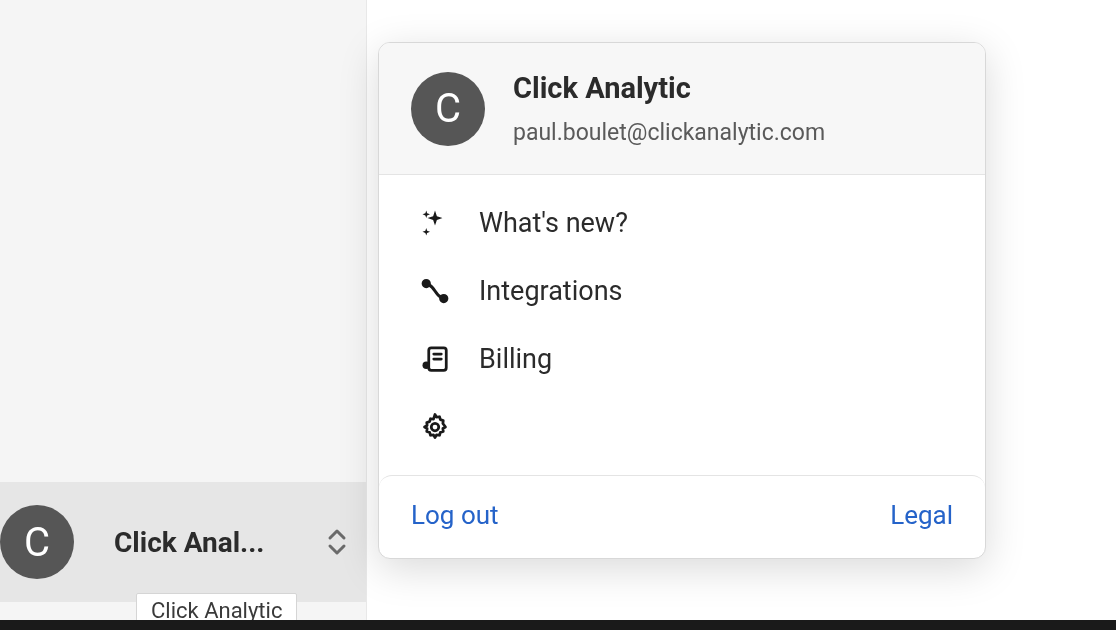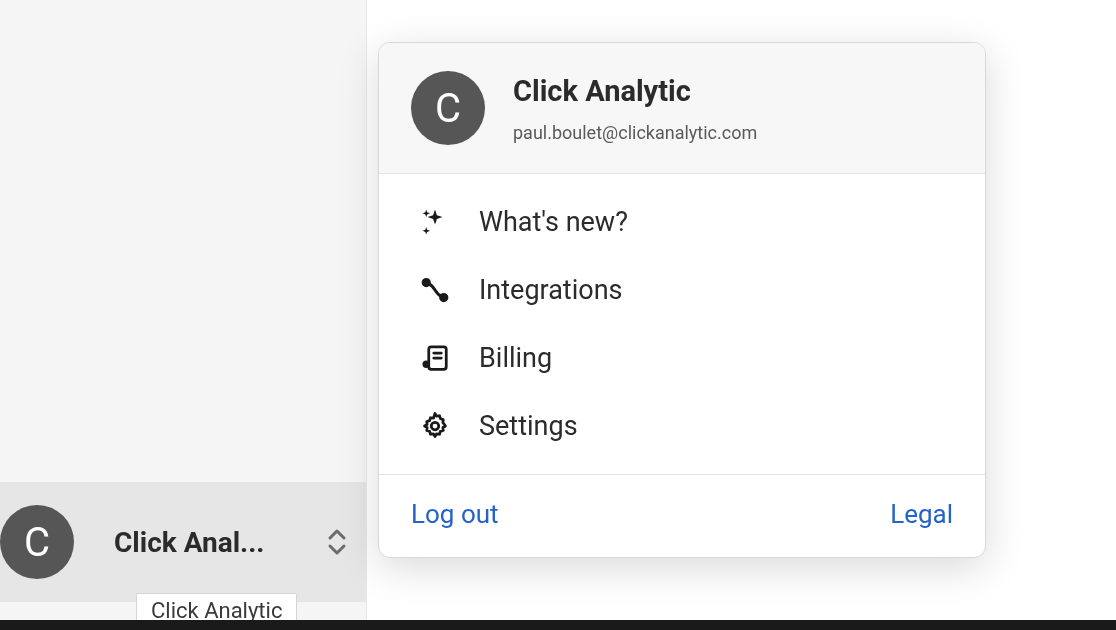--- a/index.html
+++ b/index.html
@@ -120,21 +120,21 @@
     }
     .dropdown-header .account-text {
       margin-left: 28px;
     }
     .dropdown-header .account-name {
       font-size: 29px;
       font-weight: 700;
       color: #2b2b2b;
     }
     .dropdown-header .account-email {
-      font-size: 18px;
+      font-size: 23px;
       color: #5a5a5a;
       margin-top: 14px;
     }
     .menu-list {
       padding: 14px 8px;
     }
     .menu-item {
       display: flex;
       align-items: center;
       padding: 18px 32px;
@@ -152,20 +152,21 @@
     .menu-label {
       font-size: 27px;
       color: #2b2b2b;
       margin-left: 28px;
     }
     .dropdown-footer {
       display: flex;
       justify-content: space-between;
       padding: 24px 32px 28px;
       border-top: 1px solid #e4e4e4;
+      border-radius: 13px;
     }
     .footer-link {
       font-size: 26px;
       color: #2563c9;
       cursor: pointer;
     }
     .bottom-bar {
       position: absolute;
       bottom: 0;
       left: 0;
@@ -242,21 +243,20 @@
       <span class="menu-label">Billing</span>
     </div>
 
     <div class="menu-item">
       <span class="menu-icon">
         <svg width="30" height="30" viewBox="0 0 24 24" fill="none" stroke="currentColor" stroke-width="2.2" stroke-linecap="round" stroke-linejoin="round">
           <circle cx="12" cy="12" r="3"></circle>
           <path d="M12 2l1.2 2.1 2.4-.3 .7 2.3 2.3.7-.3 2.4L20.4 12l-2.1 1.2.3 2.4-2.3.7-.7 2.3-2.4-.3L12 20.4l-1.2-2.1-2.4.3-.7-2.3-2.3-.7.3-2.4L3.6 12l2.1-1.2-.3-2.4 2.3-.7.7-2.3 2.4.3L12 2z"></path>
         </svg>
       </span>
-      <span class="menu-label">Settings</span>
     </div>
 
   </div>
 
   <div class="dropdown-footer">
     <span class="footer-link">Log out</span>
     <span class="footer-link">Legal</span>
   </div>
 </div>
 

